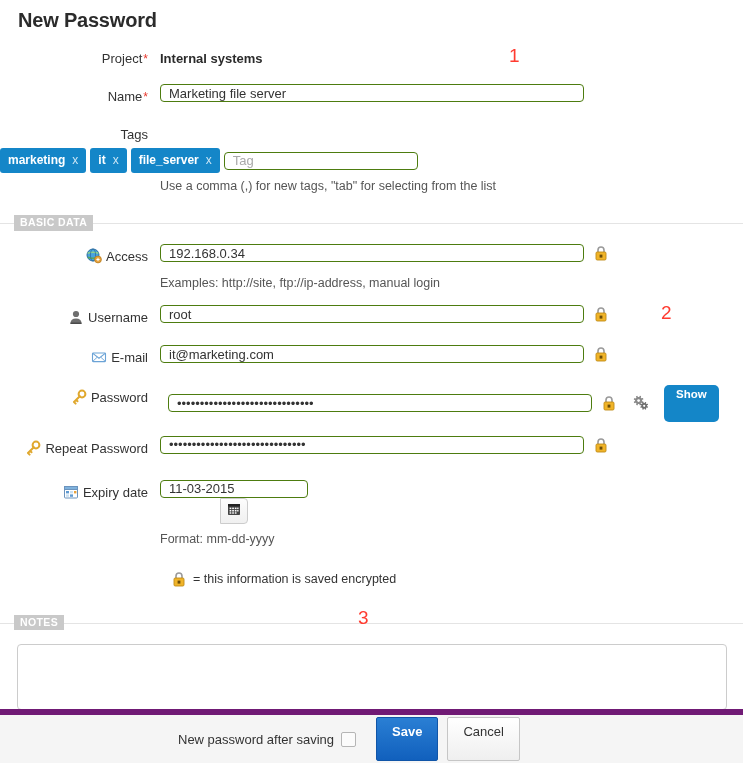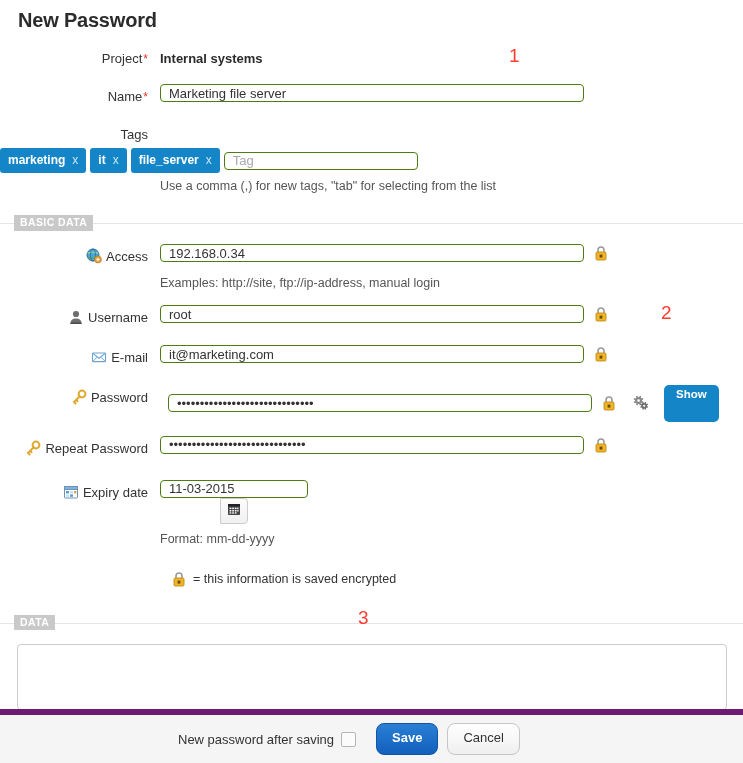--- a/index.html
+++ b/index.html
@@ -256,22 +256,22 @@
     border-radius: 2px;
     background: #fbfbfb;
     display: inline-block;
     margin-right: 20px;
     cursor: pointer;
   }
   .btn {
     font-family: "Liberation Sans", sans-serif;
     font-size: 13px;
     font-weight: bold;
-    border-radius: 8px;
-    padding: 6px 15px 7px 15px;
+    border-radius: 2px;
+    padding: 6px 15px 20px 15px;
     cursor: pointer;
     line-height: 1.25;
   }
   .btn-save {
     background: #1569c7;
     background: linear-gradient(#2a7fd4,#1160bd);
     border: 1px solid #1055a8;
     color: #ffffff;
     margin-right: 9px;
   }
@@ -551,21 +551,21 @@
           <path d="M4 7 V5 a3 3 0 0 1 6 0 V7" fill="none" stroke="#9a9a9a" stroke-width="1.6"></path>
           <rect x="2" y="7" width="10" height="8" rx="1.2" fill="#f0b429" stroke="#c08b16" stroke-width="0.9"></rect>
           <rect x="5.6" y="9.6" width="2.8" height="3" fill="#6b4c08"></rect>
         </svg>
       </span>
       <span>= this information is saved encrypted</span>
     </div>
 
     <div class="section-head" style="margin-top:27px;">
       <div class="rule"></div>
-      <span class="chip">DATA</span>
+      <span class="chip">NOTES</span>
     </div>
 
     <textarea class="notes-area" placeholder="" style=""></textarea>
 
     <div class="required-note">
       <span class="req">*</span>
       <span>= required fields</span>
     </div>
 
   </div>

